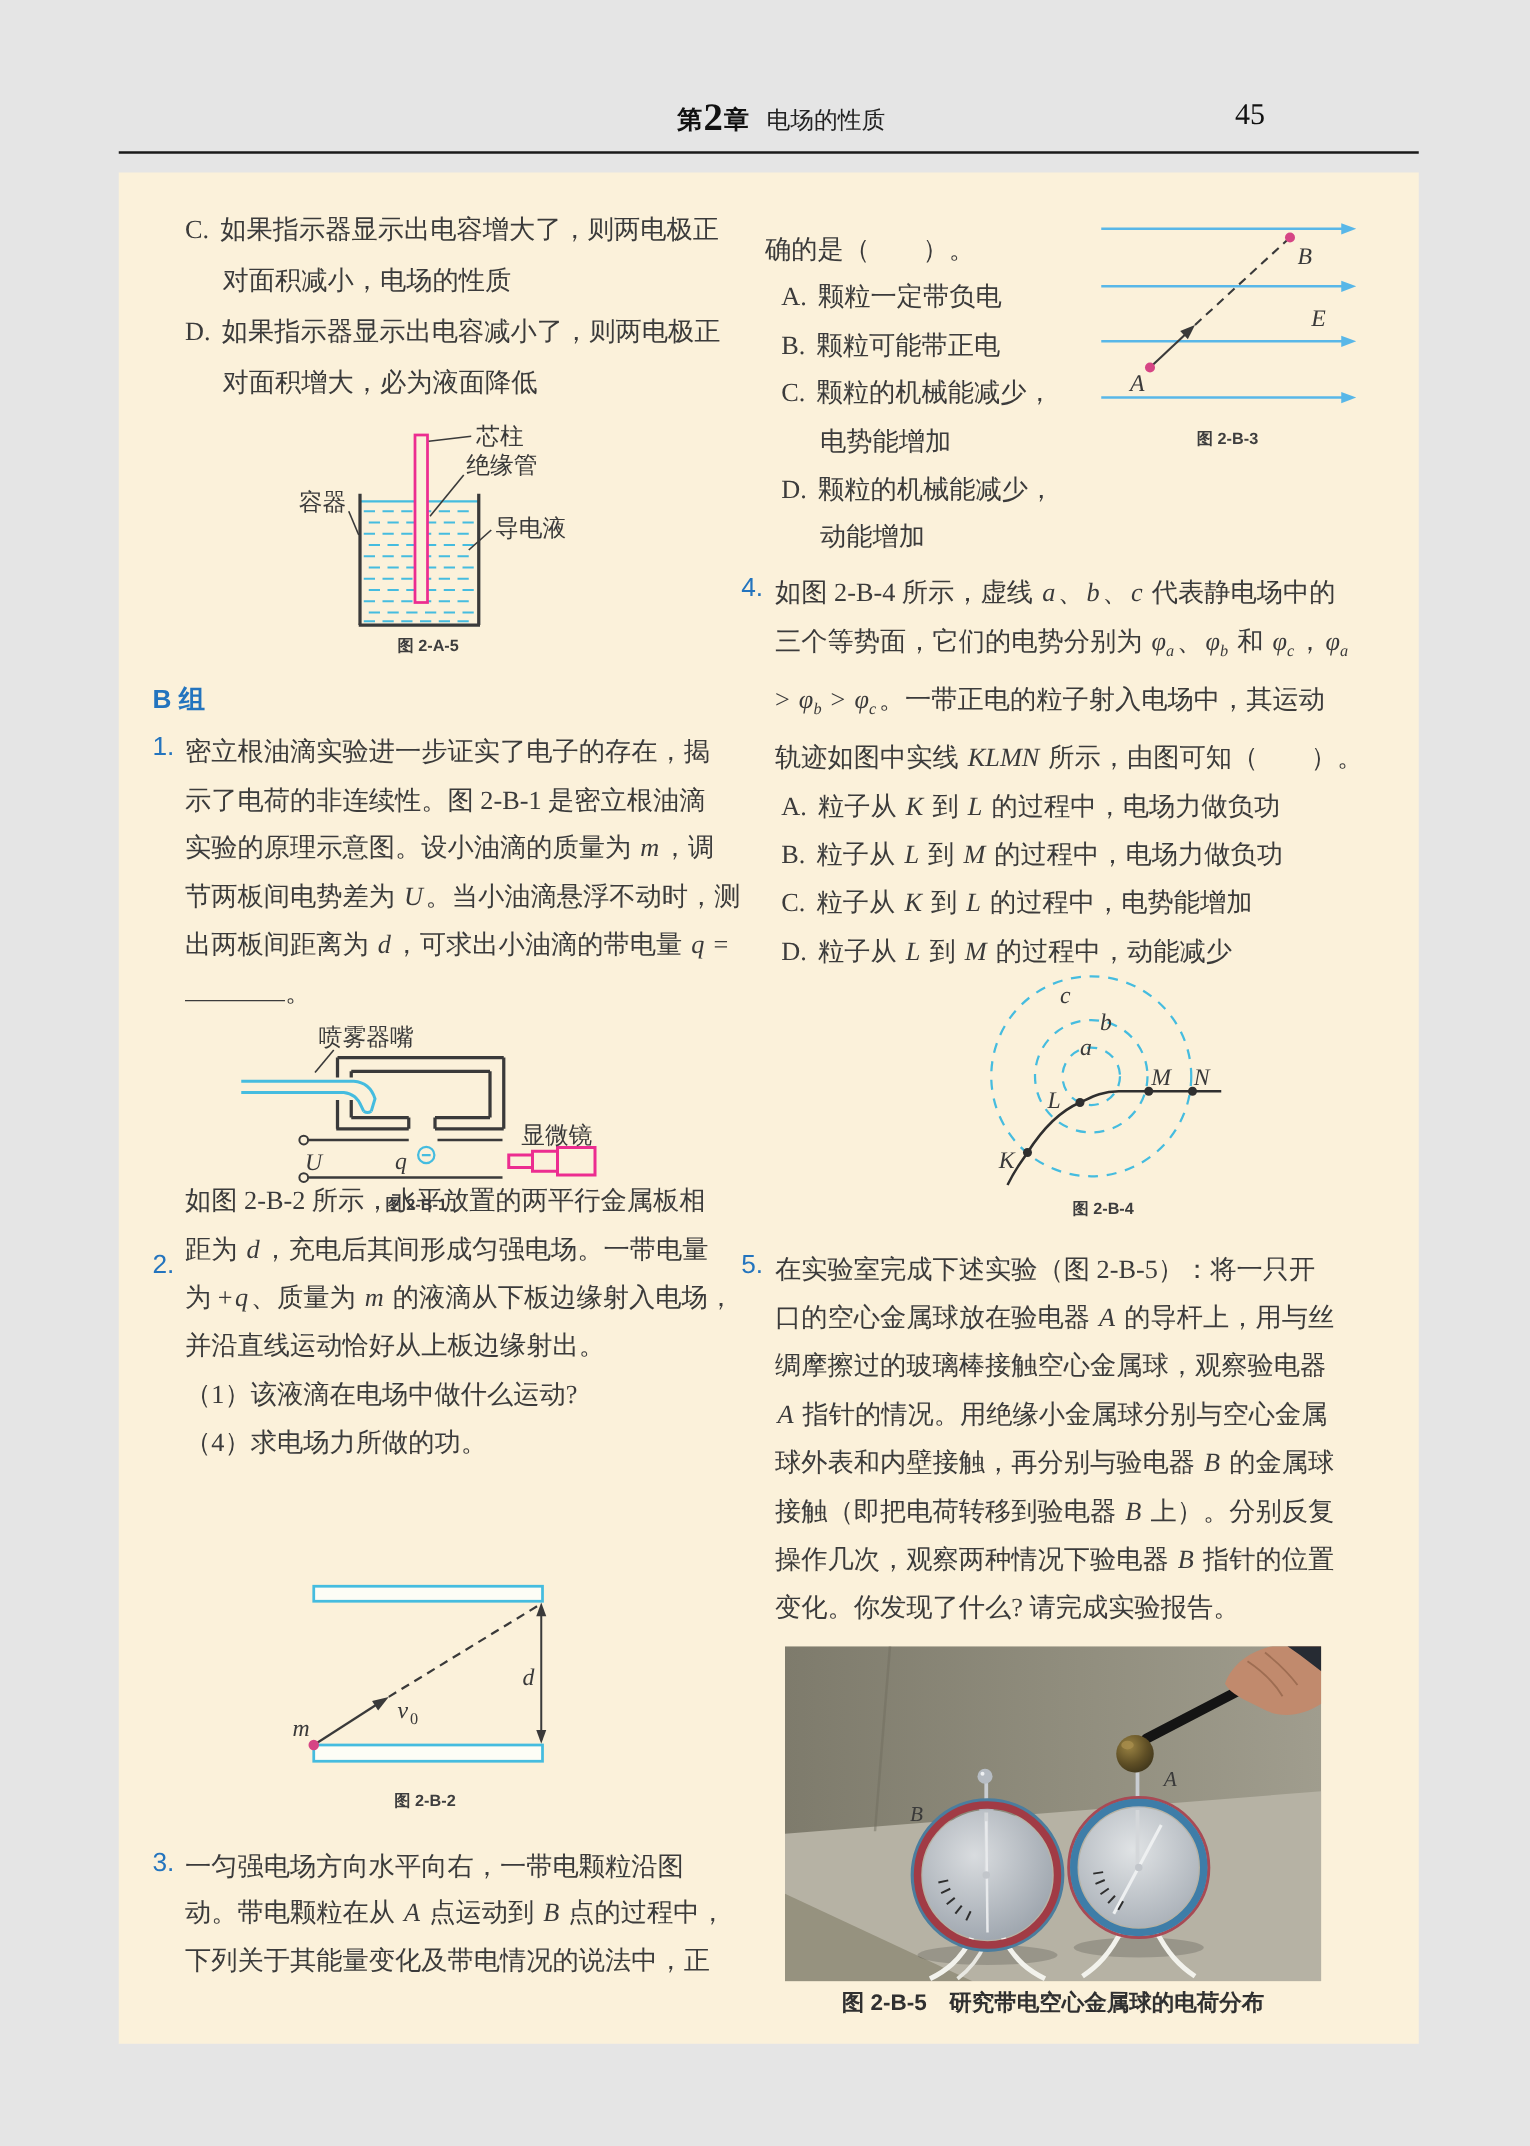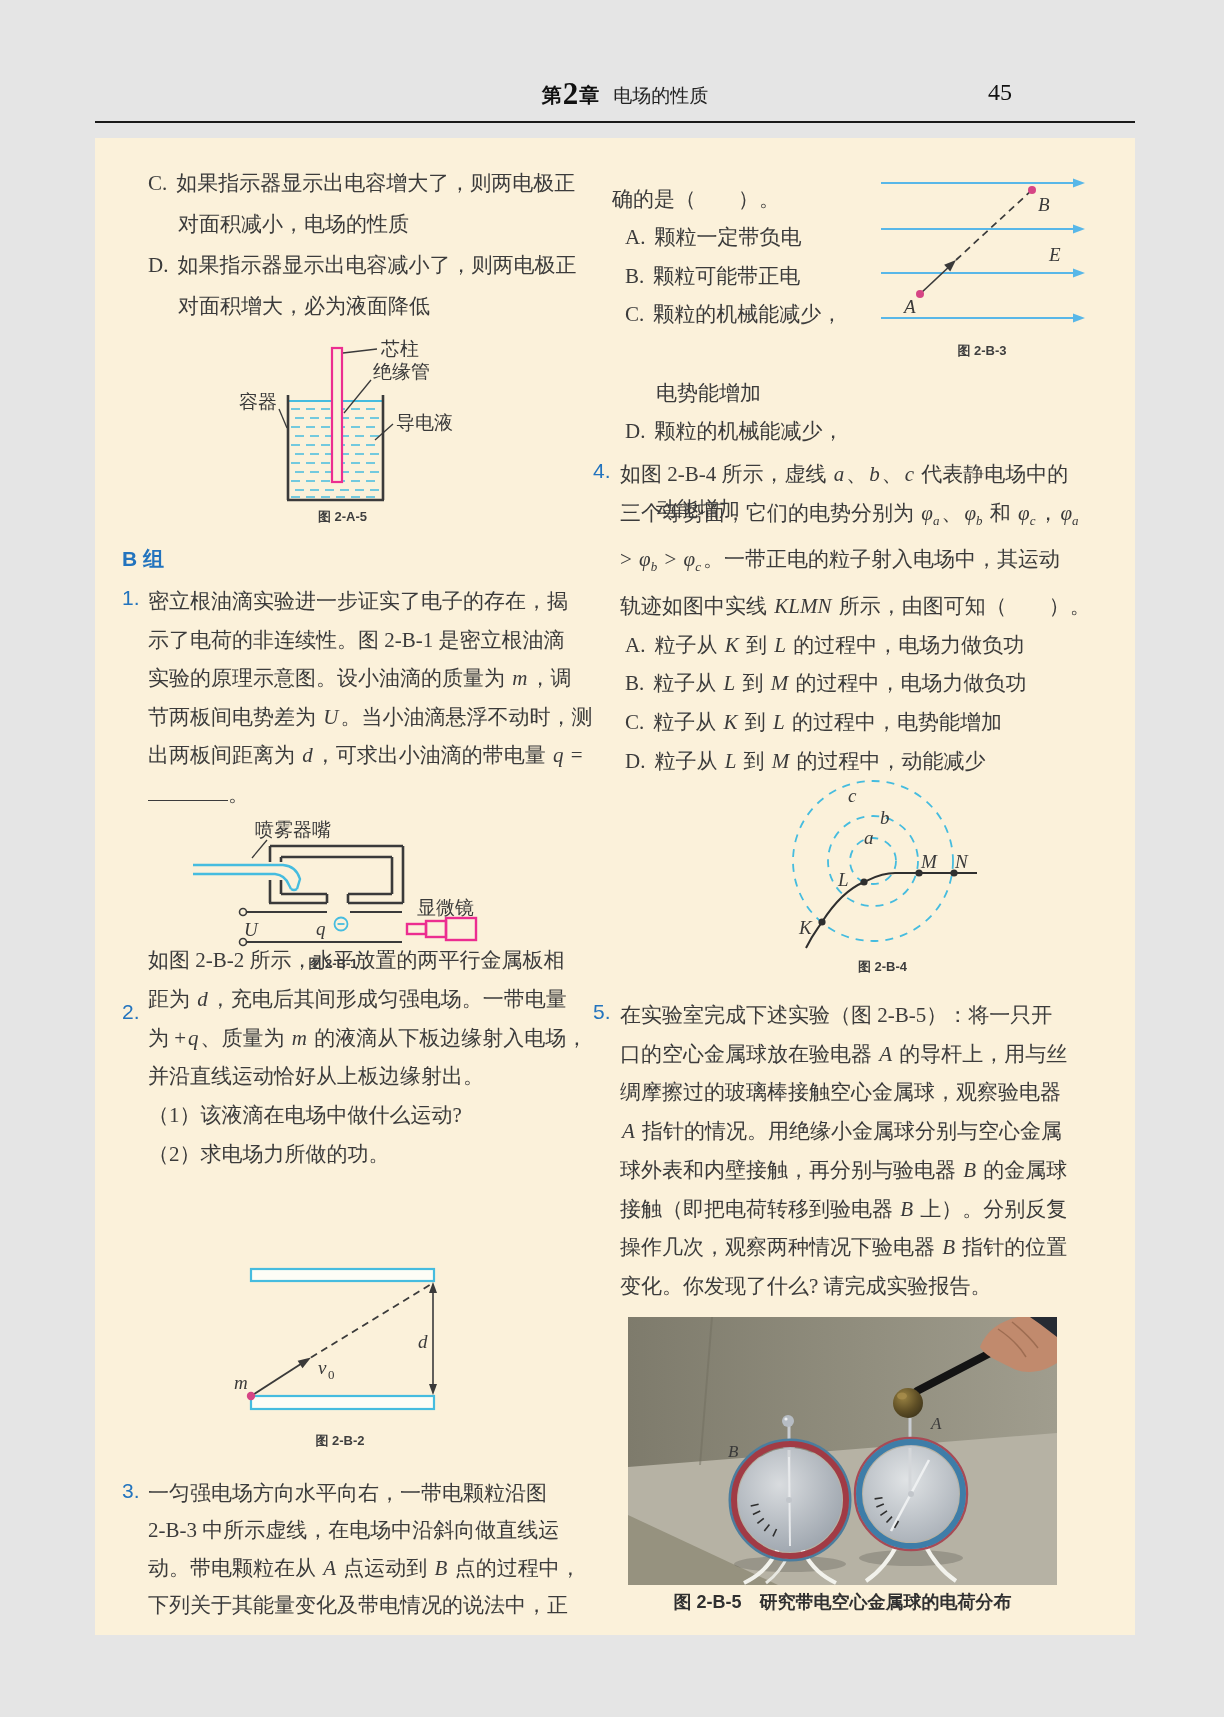--- a/index.html
+++ b/index.html
@@ -11,21 +11,21 @@
   .chapter{position:absolute;left:475px;top:76px;width:300px;text-align:center;color:#111;
            font-family:"Liberation Serif",serif;}
   .chapter .zh{font-size:20px;font-weight:700;}
   .chapter .num{font-size:31px;font-weight:700;vertical-align:-2px;padding:0 1px;}
   .chapter .title{font-size:19px;font-weight:400;margin-left:14px;font-family:"Liberation Sans",sans-serif;color:#222;}
   .page-number{position:absolute;left:988px;top:79px;font-size:24px;color:#111;}
   .tblock{position:absolute;font-size:21px;line-height:38.6px;white-space:nowrap;}
   .ln{height:inherit;}
   .olabel{margin-right:9px;}
   .cont30{padding-left:30px;}
-  .cont44{padding-left:44px;margin-top:40px;}
+  .cont44{padding-left:44px;}
   .cont5{padding-left:5px;}
   .pnum{position:absolute;font-family:"Liberation Sans",sans-serif;font-size:21px;font-weight:500;color:#2374be;}
   .groupb{position:absolute;font-family:"Liberation Sans",sans-serif;font-size:21px;font-weight:600;color:#2374be;}
   .caption{position:absolute;text-align:center;font-family:"Liberation Sans",sans-serif;
            font-size:13px;font-weight:600;color:#3e3e3e;}
   .caption.big{font-size:18px;font-weight:700;color:#303030;text-align:center;}
   i{font-style:italic;font-family:"Liberation Serif",serif;padding:0 2px;}
   sub{font-size:0.62em;}
   .blank{display:inline-block;border-bottom:1.5px solid #3b3b3b;height:1.0em;}
   svg text{fill:#3a3a3a;}
@@ -155,21 +155,21 @@
   </svg>
   <div class="caption" style="left:168px;top:955px;width:330px;">图 2-B-1</div>
 
   <div class="pnum" style="left:122px;top:1000px;">2.</div>
   <div class="tblock" style="left:148px;top:941px;line-height:38.8px;">
     <div class="ln">如图 2-B-2 所示，水平放置的两平行金属板相</div>
     <div class="ln">距为 <i>d</i>，充电后其间形成匀强电场。一带电量</div>
     <div class="ln">为 +<i>q</i>、质量为 <i>m</i> 的液滴从下板边缘射入电场，</div>
     <div class="ln">并沿直线运动恰好从上板边缘射出。</div>
     <div class="ln">（1）该液滴在电场中做什么运动?</div>
-    <div class="ln">（2）求电场力所做的功。</div>
+    <div class="ln">（4）求电场力所做的功。</div>
   </div>
 
   <svg class="abs" style="left:230px;top:1262px;" width="220" height="158" viewBox="0 0 220 158">
     <rect x="21" y="7" width="183" height="12" fill="#fdfdf6" stroke="#45bcdf" stroke-width="2.2"></rect>
     <rect x="21" y="134" width="183" height="13" fill="#fdfdf6" stroke="#45bcdf" stroke-width="2.2"></rect>
 
     <line x1="21" y1="134" x2="77" y2="98" stroke="#3a3a3a" stroke-width="1.8"></line>
     <polygon points="0,0 -13,4.5 -13,-4.5" transform="translate(81,95.5) rotate(-32.7)" fill="#3a3a3a"></polygon>
     <line x1="81" y1="95.5" x2="203" y2="21" stroke="#3a3a3a" stroke-width="1.8" stroke-dasharray="7 5"></line>
 
@@ -180,21 +180,20 @@
     <text class="mathlabel" x="4" y="127">m</text>
     <text class="mathlabel" x="88" y="112">v</text>
     <text x="98" y="117" font-size="13">0</text>
     <text class="mathlabel" x="188" y="86">d</text>
   </svg>
   <div class="caption" style="left:230px;top:1432px;width:220px;">图 2-B-2</div>
 
   <div class="pnum" style="left:122px;top:1479px;">3.</div>
   <div class="tblock" style="left:148px;top:1475px;line-height:37.3px;">
     <div class="ln">一匀强电场方向水平向右，一带电颗粒沿图</div>
-    <div class="ln">2-B-3 中所示虚线，在电场中沿斜向做直线运</div>
     <div class="ln">动。带电颗粒在从 <i>A</i> 点运动到 <i>B</i> 点的过程中，</div>
     <div class="ln">下列关于其能量变化及带电情况的说法中，正</div>
   </div>
 
   <div class="tblock" style="left:612px;top:180px;line-height:38.4px;">
     <div class="ln">确的是（　　）。</div>
     <div class="ln" style="padding-left:13px;"><span class="olabel">A.</span><span>颗粒一定带负电</span></div>
     <div class="ln" style="padding-left:13px;"><span class="olabel">B.</span><span>颗粒可能带正电</span></div>
     <div class="ln" style="padding-left:13px;"><span class="olabel">C.</span><span>颗粒的机械能减少，</span></div>
     <div class="ln cont44">电势能增加</div>

